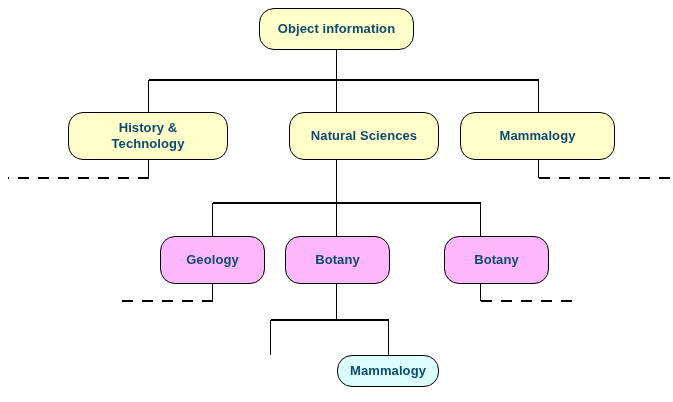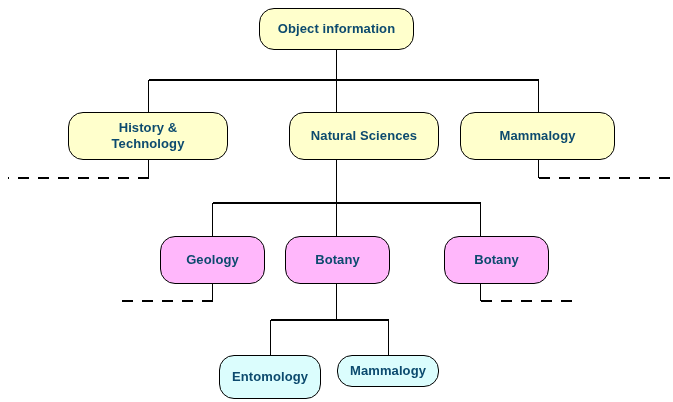--- a/index.html
+++ b/index.html
@@ -112,21 +112,18 @@
   </div>
 
   <div class="node level-three" style="left:285px; top:236px; width:105px; height:48px;">
     <span>Botany</span>
   </div>
 
   <div class="node level-three" style="left:444px; top:236px; width:105px; height:48px;">
     <span>Botany</span>
   </div>
 
-  <div class="node level-four" style="left:219px; top:355px; width:102px; height:44px;">
-    <span>Entomology</span>
-  </div>
 
   <div class="node level-four" style="left:337px; top:355px; width:102px; height:32px;">
     <span>Mammalogy</span>
   </div>
 
 </div>
 
 </body></html>

